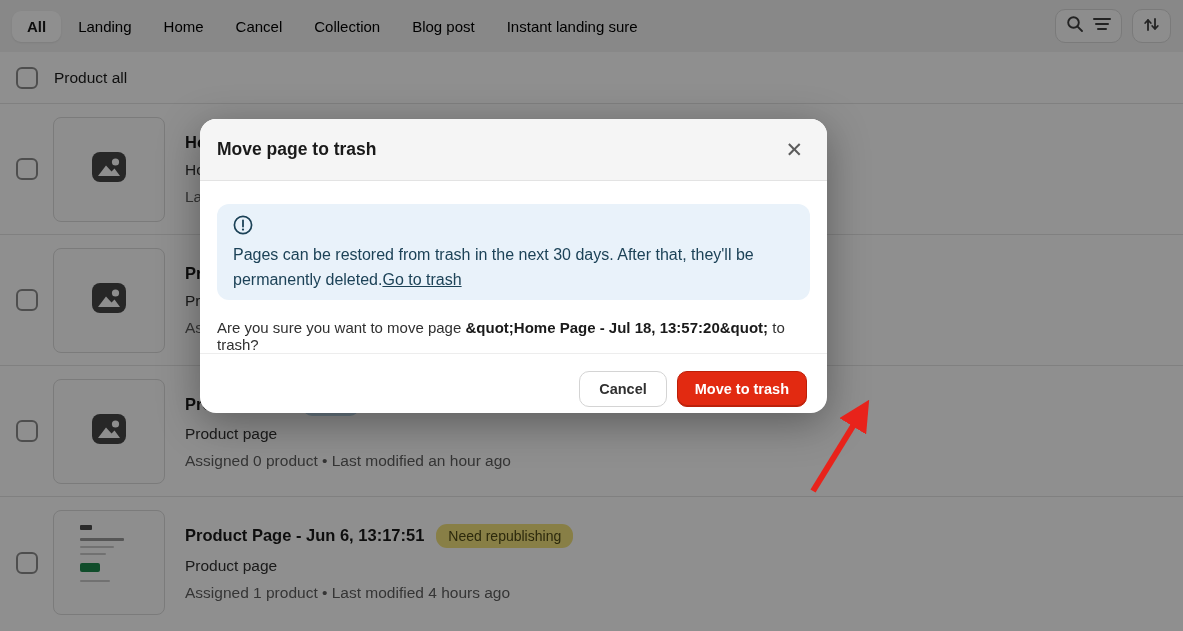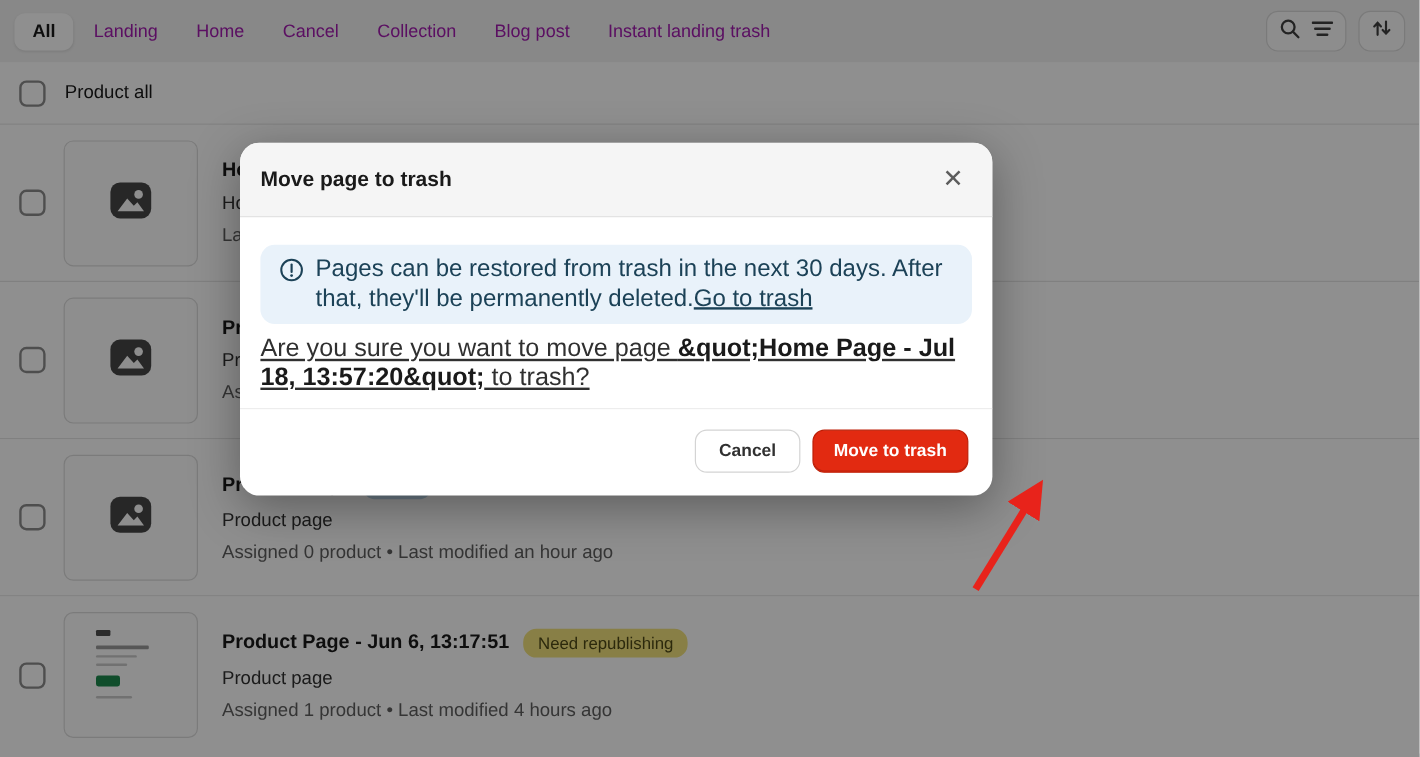--- a/index.html
+++ b/index.html
@@ -2,21 +2,21 @@
 <html><head>
 <meta charset="utf-8">
 <style>
   * { margin:0; padding:0; box-sizing:border-box; }
   html,body { width:1183px; height:631px; overflow:hidden; }
   body { font-family:"Liberation Sans", sans-serif; background:#fff; position:relative; }
 
   
   .topbar { height:52px; background:#f2f2f2; display:flex; align-items:center; padding:0 12px; }
   .tab-list { display:flex; align-items:center; gap:2px; flex:1; }
-  .tab { padding:7px 15px; font-size:15px; color:#a21caf; border-radius:9px; cursor:pointer; white-space:nowrap; }
+  .tab { padding:7px 15px; font-size:15px; color:#000000; border-radius:9px; cursor:pointer; white-space:nowrap; }
   .tab.active { background:#ffffff; font-weight:700; color:#1a1a1a; box-shadow:0 1px 2px rgba(0,0,0,.08); }
   .icon-btn-group { display:flex; gap:10px; }
   .icon-pill { background:#fbfbfb; border:1px solid #d9d9d9; border-radius:10px; height:34px; display:flex; align-items:center; justify-content:center; gap:9px; padding:0 10px; cursor:pointer; }
 
   
   .select-all-row { height:52px; display:flex; align-items:center; padding-left:16px; gap:16px; border-bottom:1px solid #e4e4e4; background:#fff; }
   .select-all-label { font-size:15.5px; color:#1a1a1a; }
   .checkbox { width:22px; height:22px; border:2px solid #8c8c8c; border-radius:6px; background:#fff; flex:0 0 auto; cursor:pointer; }
 
   .row { height:131px; display:flex; align-items:center; padding-left:16px; border-bottom:1px solid #e4e4e4; background:#fff; }
@@ -33,44 +33,44 @@
   .row-subtitle { font-size:15.5px; color:#303030; margin-top:9px; }
   .row-meta { font-size:15.5px; color:#5f5f5f; margin-top:9px; }
 
   
   .overlay { position:absolute; inset:0; background:rgba(0,0,0,0.44); z-index:10; }
   .modal { position:absolute; left:200px; top:119px; width:627px; height:294px; background:#fff; border-radius:16px; box-shadow:0 10px 40px rgba(0,0,0,.35); z-index:20; overflow:hidden; display:flex; flex-direction:column; }
   .modal-header { height:62px; flex:0 0 auto; background:#f5f5f5; border-bottom:1px solid #e3e3e3; display:flex; align-items:center; justify-content:space-between; padding:0 20px 0 17px; }
   .modal-title { font-size:17.5px; font-weight:700; color:#1a1a1a; }
   .modal-close { font-size:21px; color:#5c5c5c; cursor:pointer; line-height:1; padding:4px; }
   .modal-body { padding:23px 17px 0 17px; flex:1; }
-  .banner { background:#e9f2fa; border-radius:12px; padding:8px 16px; display:flex; gap:10px; color:#1c4257; font-size:20px; line-height:25px; align-items:flex-start; }
+  .banner { background:#e9f2fa; border-radius:12px; padding:8px 16px; display:flex; gap:0; color:#1c4257; font-size:16px; line-height:25px; align-items:flex-start;flex-direction:column; }
   .banner-icon { margin-top:3px; flex:0 0 auto; }
   .banner a { color:#1c4257; text-decoration:underline; cursor:pointer; }
-  .confirm-text { margin-top:9px; font-size:21px; color:#303030;text-decoration:underline; }
+  .confirm-text { margin-top:19px; font-size:15px; color:#303030; }
   .confirm-text b { color:#1a1a1a; }
   .modal-footer { flex:0 0 auto; border-top:1px solid #ededed; display:flex; justify-content:flex-end; align-items:center; gap:10px; padding:17px 20px 19px; }
   .btn { height:36px; border-radius:10px; font-family:inherit; font-size:14.5px; font-weight:700; cursor:pointer; }
   .btn-cancel { background:#fff; border:1px solid #d4d4d4; color:#303030; padding:0 19px; }
   .btn-danger { background:#e22a11; border:1px solid #bd1f07; color:#fff; padding:0 17px; box-shadow:inset 0 -1px 0 rgba(0,0,0,.18); }
 
   .arrow-layer { position:absolute; left:0; top:0; z-index:40; pointer-events:none; }
 </style>
 </head>
 <body>
 
 <div class="topbar">
   <div class="tab-list">
       <div class="tab active"><span>All</span></div>
       <div class="tab"><span>Landing</span></div>
       <div class="tab"><span>Home</span></div>
       <div class="tab"><span>Cancel</span></div>
       <div class="tab"><span>Collection</span></div>
       <div class="tab"><span>Blog post</span></div>
-      <div class="tab"><span>Instant landing trash</span></div>
+      <div class="tab"><span>Instant landing sure</span></div>
     </div>
   <div class="icon-btn-group">
     <div class="icon-pill">
       <span>
         <svg width="18" height="18" viewBox="0 0 18 18">
             <circle cx="7.5" cy="7.5" r="5.3" fill="none" stroke="#3f3f3f" stroke-width="1.9"></circle>
             <line x1="11.6" y1="11.6" x2="16" y2="16" stroke="#3f3f3f" stroke-width="1.9" stroke-linecap="round"></line>
           </svg>
       </span>
       <span>

